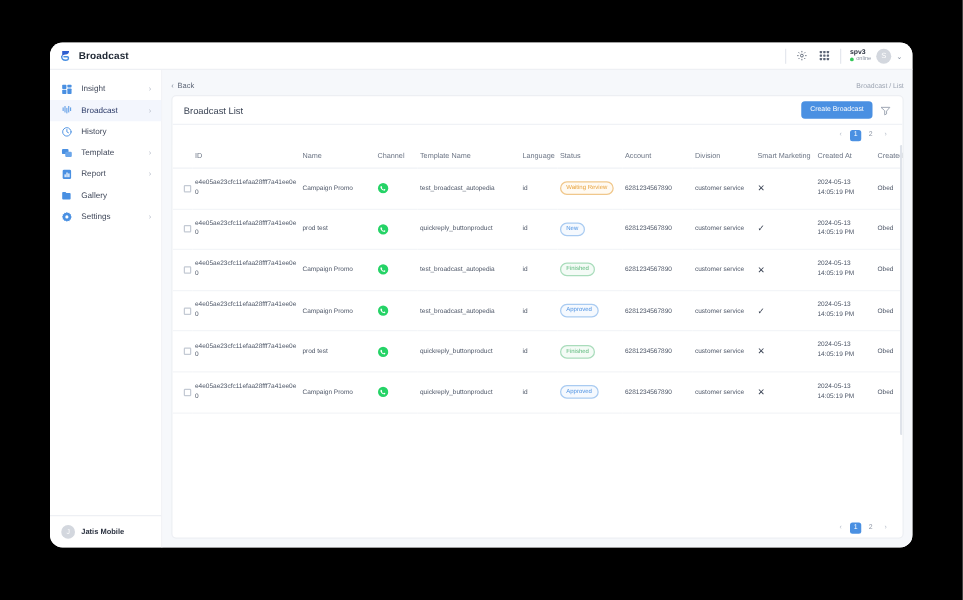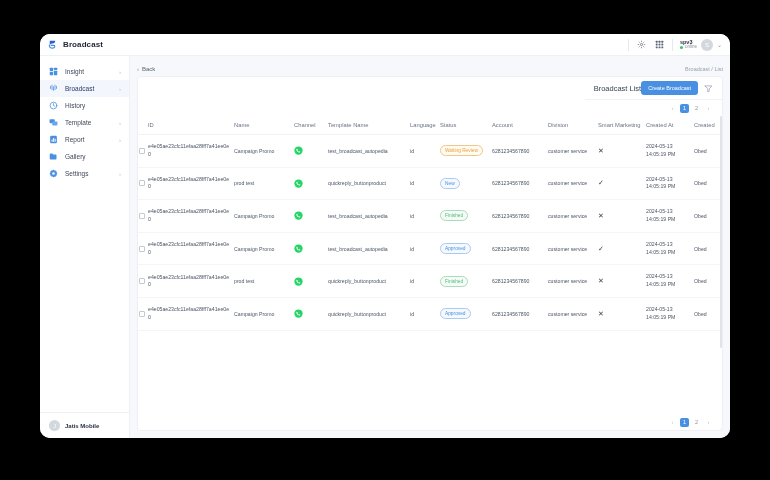--- a/index.html
+++ b/index.html
@@ -141,21 +141,20 @@
   }
 
   .card {
     flex: 1;
     background: #fff;
     border: 1px solid #edeff3;
     border-radius: 4px;
     display: flex; flex-direction: column;
     min-height: 0;
     overflow: hidden;
-    align-items: flex-end;
   }
   .card-head {
     height: 23px;
     display: flex; align-items: center;
     padding: 0 9px;
     border-bottom: 1px solid #f0f2f6;
     flex: none;
   }
   .card-title { font-size: 7.5px; color: #3a4354; }
   .card-actions { margin-left: auto; display:flex; align-items:center; gap: 6px; }

